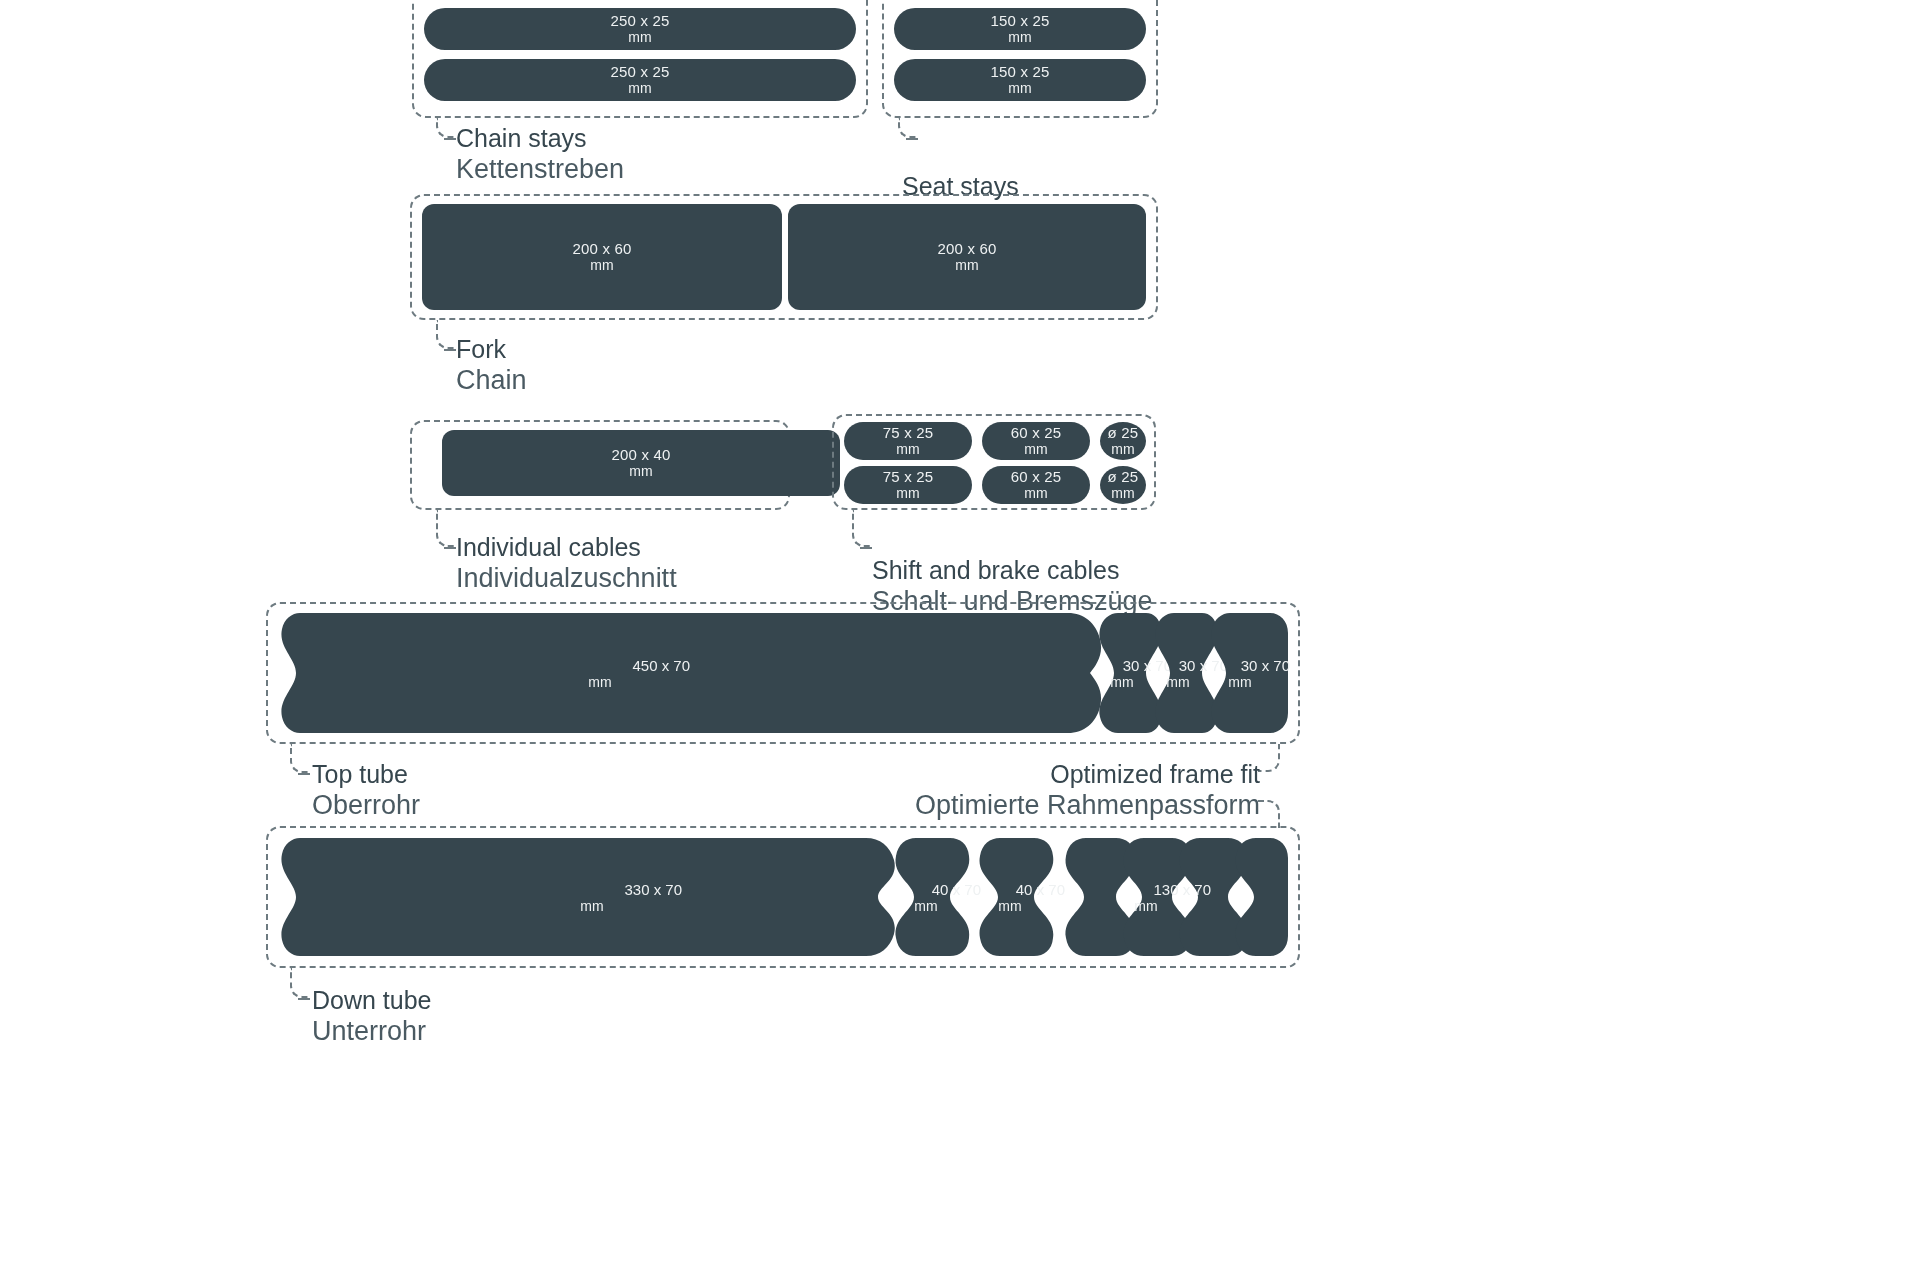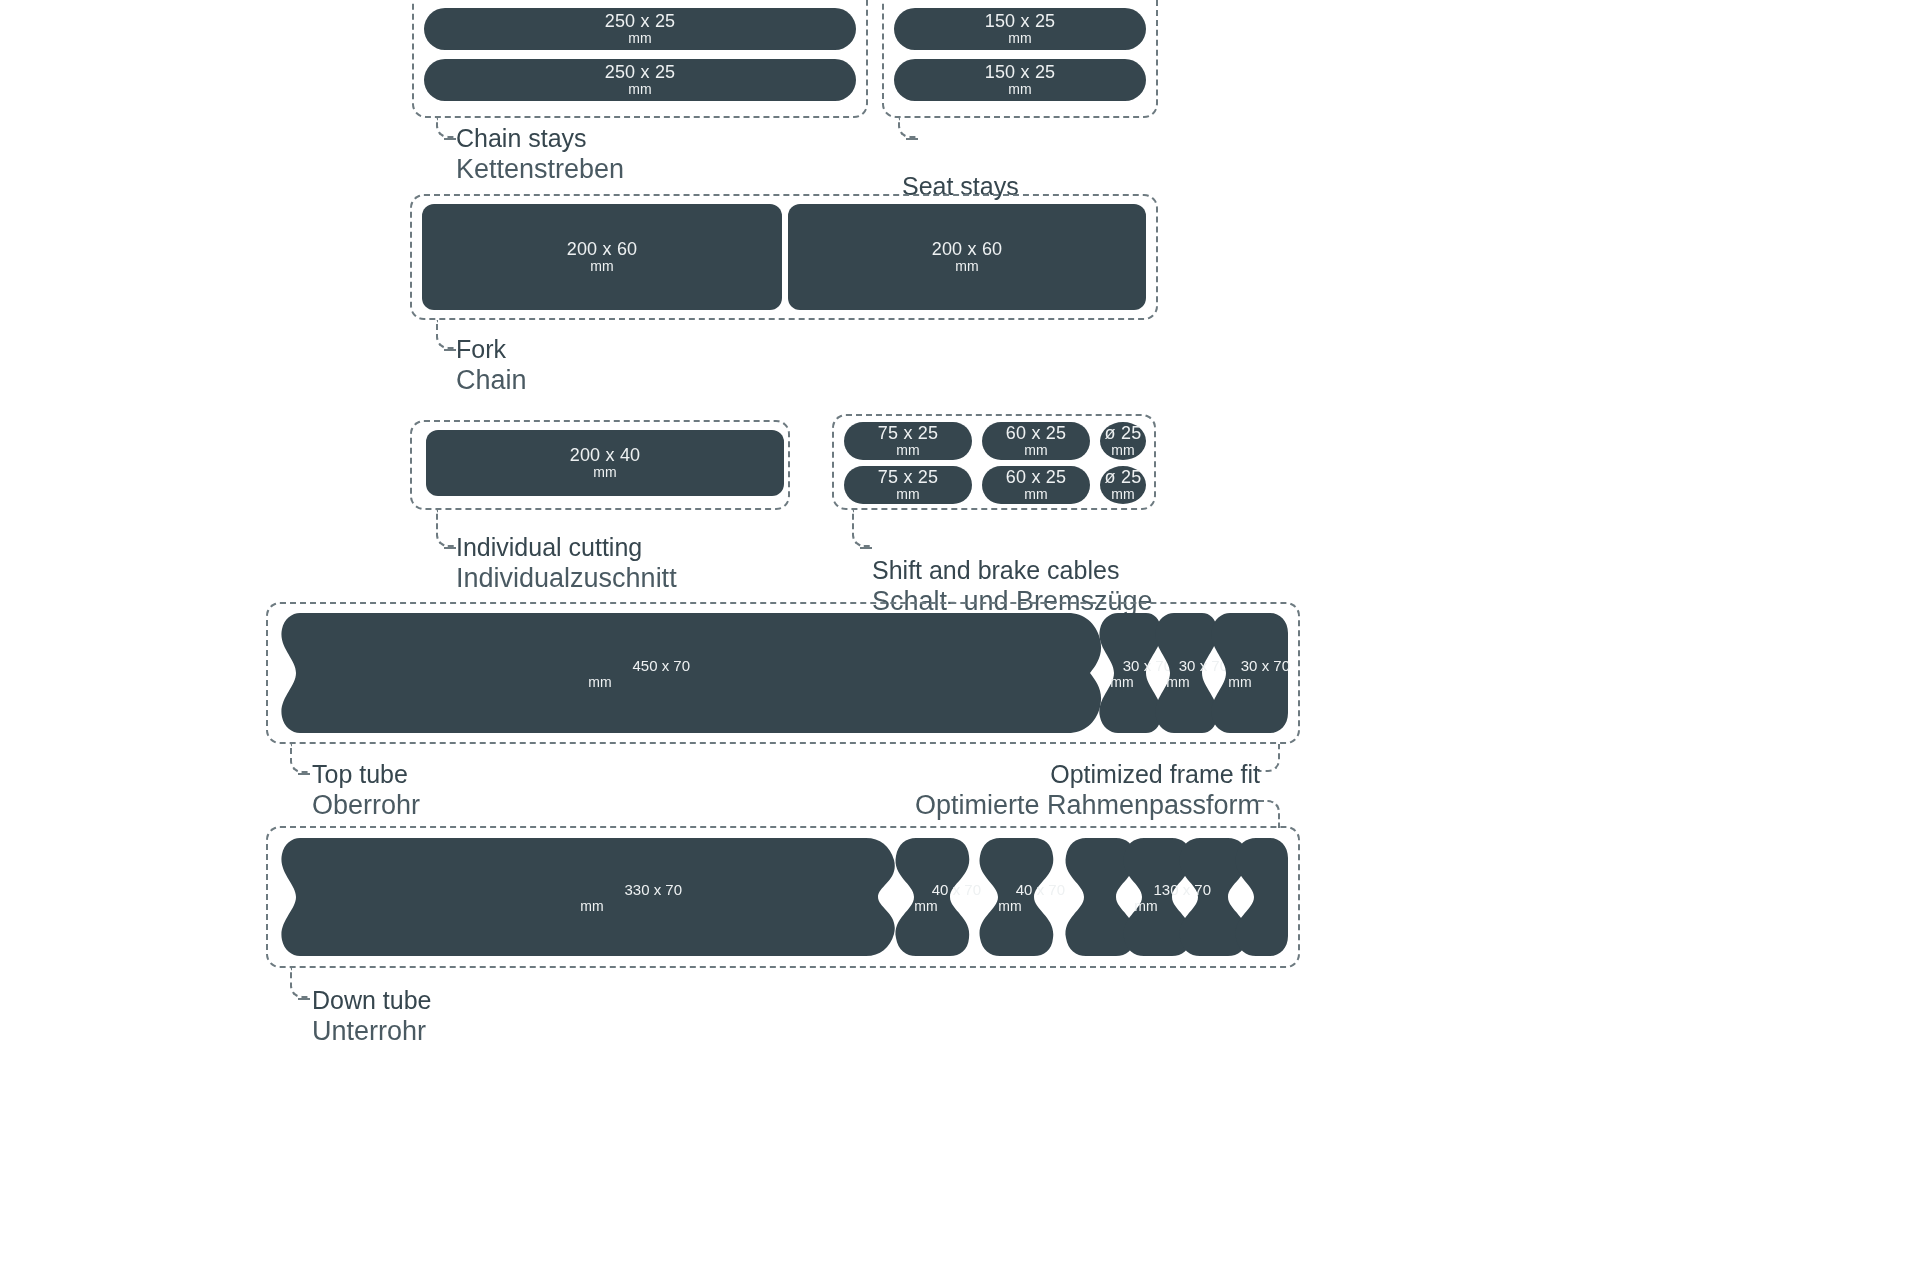--- a/index.html
+++ b/index.html
@@ -32,21 +32,21 @@
     display: flex;
     align-items: center;
     justify-content: center;
     color: #eef1f2;
     text-align: center;
     line-height: 1.12;
     font-size: 15px;
     letter-spacing: .2px;
   }
   .part .dim { pointer-events: none; }
-  .part .dim .n { display: block; font-size: 18px; }
+  .part .dim .n { display: block; font-size: 15px; }
   .part .dim .u { display: block; font-size: 14px; }
 
   .pill { border-radius: 999px; }
   .rrect { border-radius: 12px; }
   .circle { border-radius: 50%; }
 
   
   .callout {
     position: absolute;
     color: #36464e;
@@ -179,31 +179,31 @@
 
   <div class="leader" style="left:436px; top:320px; width:20px; height:29px;"></div>
   <div class="tick" style="left:444px; top:349px;"></div>
   <div class="callout" style="left:456px; top:335px;">
     <span class="en">Fork</span>
     <span class="de">Chain</span>
   </div>
 
   <div class="frame" style="left:410px; top:420px; width:380px; height:90px;"></div>
 
-  <div class="part rrect" style="left:426px; top:430px; width:358px; height:66px;">
+  <div class="part rrect" style="left:442px; top:430px; width:398px; height:66px;">
     <span class="dim">
       <span class="n">200 x 40</span>
       <span class="u">mm</span>
     </span>
   </div>
 
   <div class="leader" style="left:436px; top:510px; width:20px; height:37px;"></div>
   <div class="tick" style="left:444px; top:547px;"></div>
   <div class="callout" style="left:456px; top:533px;">
-    <span class="en">Individual cutting</span>
+    <span class="en">Individual cables</span>
     <span class="de">Individualzuschnitt</span>
   </div>
 
   <div class="frame" style="left:832px; top:414px; width:324px; height:96px;"></div>
 
   <div class="part pill" style="left:844px; top:422px; width:128px; height:38px;">
     <span class="dim">
       <span class="n">75 x 25</span>
       <span class="u">mm</span>
     </span>

